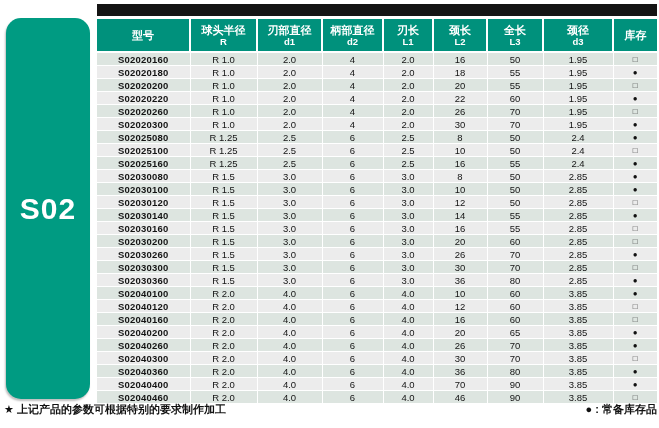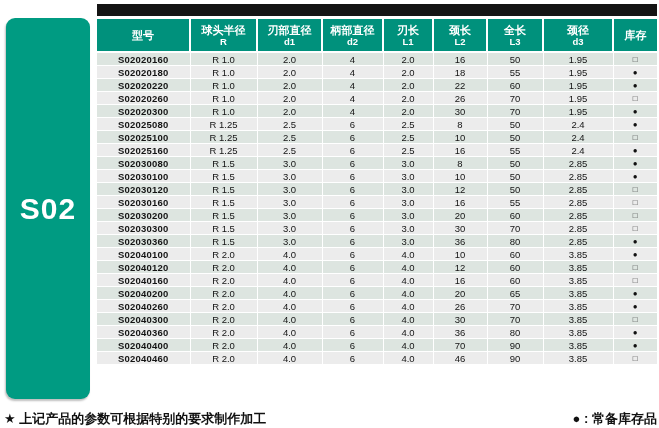--- a/index.html
+++ b/index.html
@@ -14,21 +14,21 @@
   }
 
   
   .series-tab {
     position: absolute;
     left: 6px;
     top: 18px;
     width: 84px;
     height: 381px;
     background: #009b82;
-    border-radius: 9px;
+    border-radius: 15px;
     box-shadow: -1px 2px 2px rgba(0,0,0,0.25);
     display: flex;
     align-items: center;
     justify-content: center;
   }
   .series-tab .series-label {
     color: #ffffff;
     font-size: 30px;
     font-weight: bold;
     letter-spacing: 1px;
@@ -84,26 +84,26 @@
   table.catalog tbody tr:nth-child(even) td { background: #ececec; }
   table.catalog td.model { font-weight: bold; letter-spacing: 0.2px; margin-left: 42px; }
   .dot { font-size: 8px; line-height: 11px; color: #111; }
   .sq  { font-size: 8px; line-height: 11px; color: #333; }
 
   
   .footer {
     position: absolute;
     left: 4px;
     right: 2px;
-    bottom: 2px;
+    bottom: 12px;
     height: 14px;
     display: flex;
     justify-content: space-between;
     align-items: center;
-    font-size: 13px;
+    font-size: 11px;
     color: #111111;
     font-weight: 600;
   }
 </style>
 </head>
 <body>
 
 <div class="stage">
 
   <div class="series-tab">
@@ -179,20 +179,31 @@
             <td>R 1.0</td>
             <td>2.0</td>
             <td>4</td>
             <td>2.0</td>
             <td>18</td>
             <td>55</td>
             <td>1.95</td>
             <td><span class="dot">●</span></td>
           </tr>
           <tr>
+            <td class="model">S02020200</td>
+            <td>R 1.0</td>
+            <td>2.0</td>
+            <td>4</td>
+            <td>2.0</td>
+            <td>20</td>
+            <td>55</td>
+            <td>1.95</td>
+            <td><span class="sq">□</span></td>
+          </tr>
+          <tr>
             <td class="model">S02020220</td>
             <td>R 1.0</td>
             <td>2.0</td>
             <td>4</td>
             <td>2.0</td>
             <td>22</td>
             <td>60</td>
             <td>1.95</td>
             <td><span class="dot">●</span></td>
           </tr>
@@ -278,40 +289,62 @@
             <td>R 1.5</td>
             <td>3.0</td>
             <td>6</td>
             <td>3.0</td>
             <td>12</td>
             <td>50</td>
             <td>2.85</td>
             <td><span class="sq">□</span></td>
           </tr>
           <tr>
+            <td class="model">S02030140</td>
+            <td>R 1.5</td>
+            <td>3.0</td>
+            <td>6</td>
+            <td>3.0</td>
+            <td>14</td>
+            <td>55</td>
+            <td>2.85</td>
+            <td><span class="dot">●</span></td>
+          </tr>
+          <tr>
             <td class="model">S02030160</td>
             <td>R 1.5</td>
             <td>3.0</td>
             <td>6</td>
             <td>3.0</td>
             <td>16</td>
             <td>55</td>
             <td>2.85</td>
             <td><span class="sq">□</span></td>
           </tr>
           <tr>
             <td class="model">S02030200</td>
             <td>R 1.5</td>
             <td>3.0</td>
             <td>6</td>
             <td>3.0</td>
             <td>20</td>
             <td>60</td>
             <td>2.85</td>
             <td><span class="sq">□</span></td>
+          </tr>
+          <tr>
+            <td class="model">S02030260</td>
+            <td>R 1.5</td>
+            <td>3.0</td>
+            <td>6</td>
+            <td>3.0</td>
+            <td>26</td>
+            <td>70</td>
+            <td>2.85</td>
+            <td><span class="dot">●</span></td>
           </tr>
           <tr>
             <td class="model">S02030300</td>
             <td>R 1.5</td>
             <td>3.0</td>
             <td>6</td>
             <td>3.0</td>
             <td>30</td>
             <td>70</td>
             <td>2.85</td>

